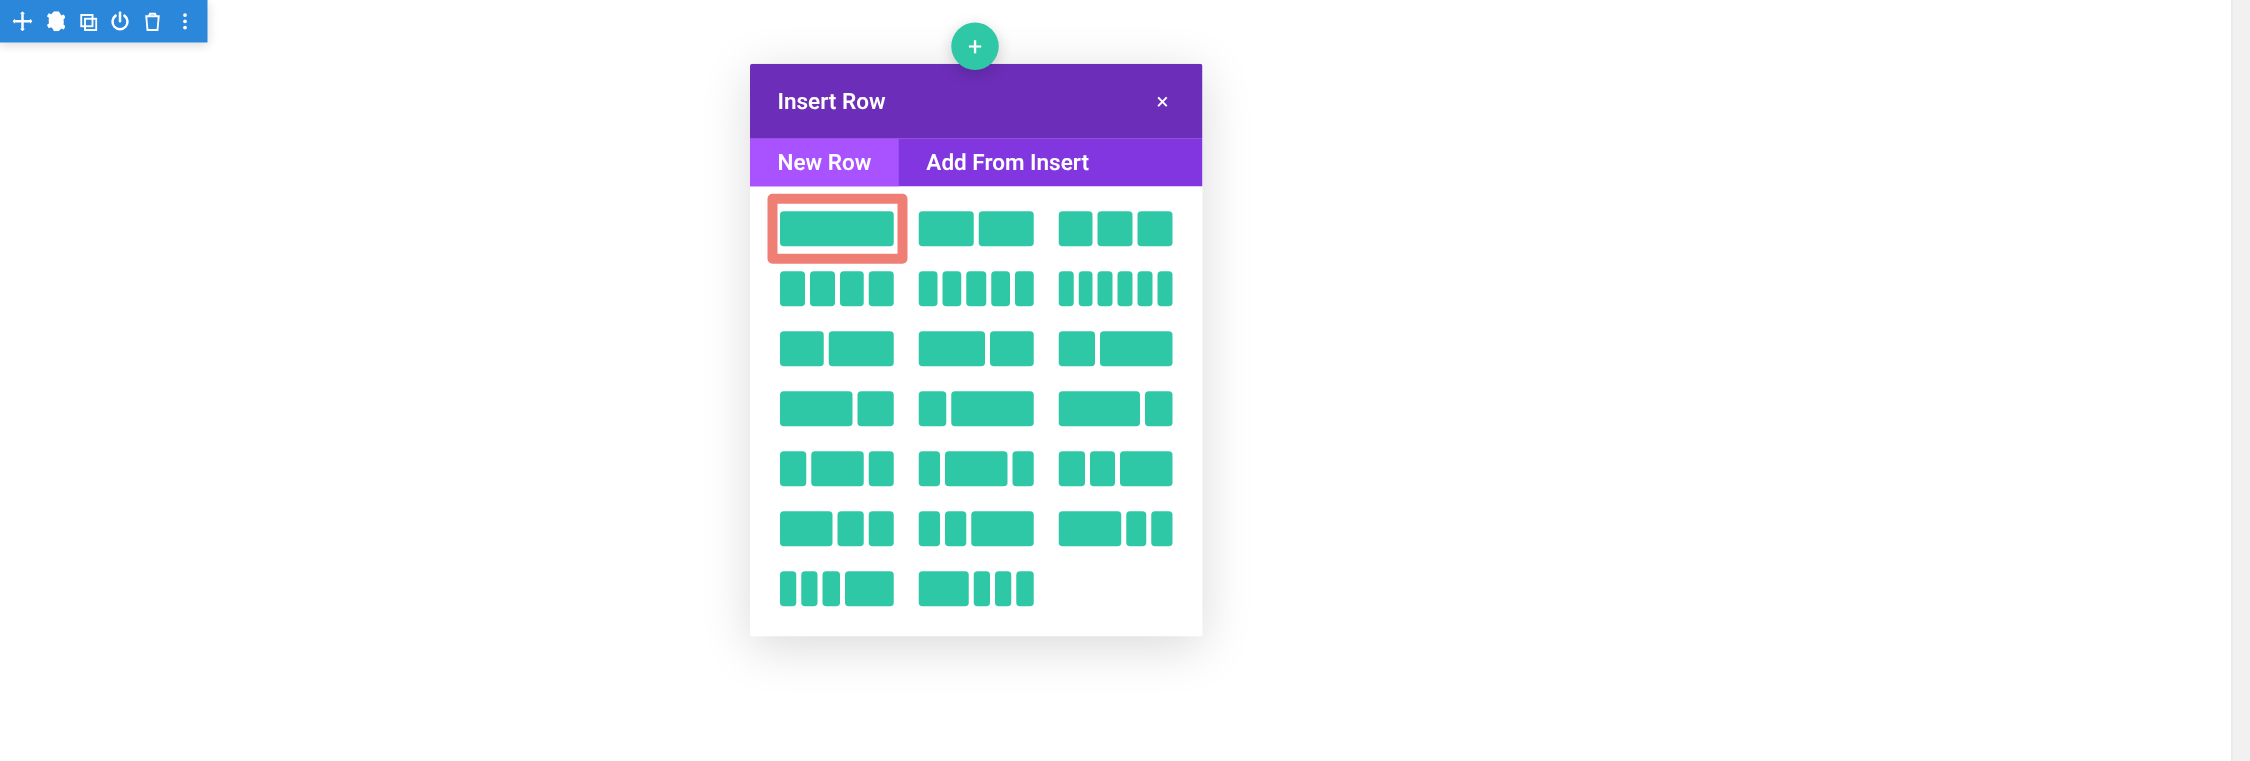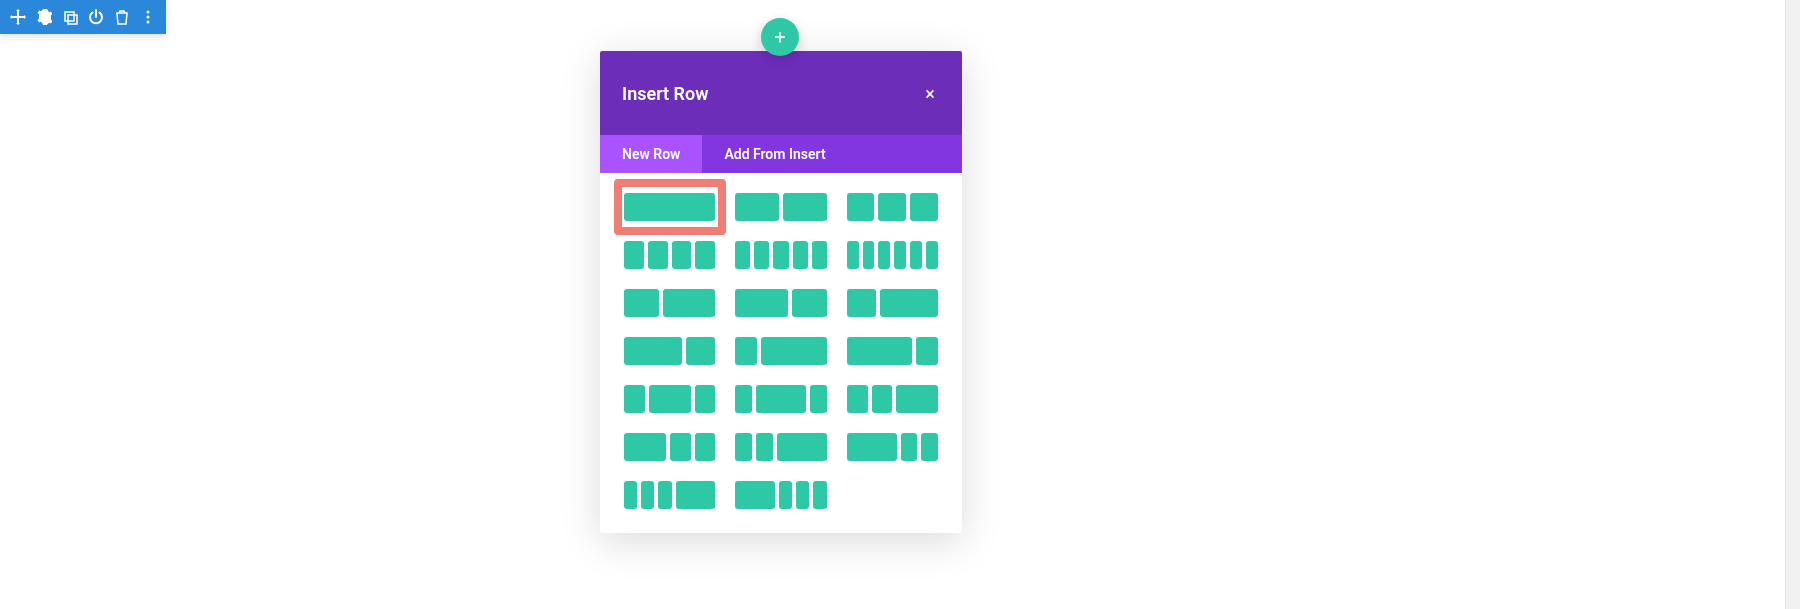--- a/index.html
+++ b/index.html
@@ -67,21 +67,21 @@
     border-radius: 2px;
     box-shadow: 0 8px 40px rgba(0,0,0,0.15);
     overflow: hidden;
   }
   .modal-header {
     background: #6c2eb9;
     height: 60px;
     display: flex;
     align-items: center;
     justify-content: space-between;
-    padding: 12px 22px;
+    padding: 0 22px;
   }
   .modal-title {
     color: #fff;
     font-size: 18px;
     font-weight: 600;
   }
   .close-btn {
     color: #fff;
     font-size: 18px;
     cursor: pointer;
@@ -92,21 +92,21 @@
   .tabs {
     display: flex;
     background: #8236df;
     height: 38px;
   }
   .tab {
     padding: 0 22px;
     display: flex;
     align-items: center;
     color: #fff;
-    font-size: 14px;
+    font-size: 18px;
     font-weight: 600;
     cursor: pointer;
   }
   .tab.active {
     background: #a952ff;
   }
   .modal-body {
     padding: 20px 24px 24px 24px;
   }
   .layout-grid {

